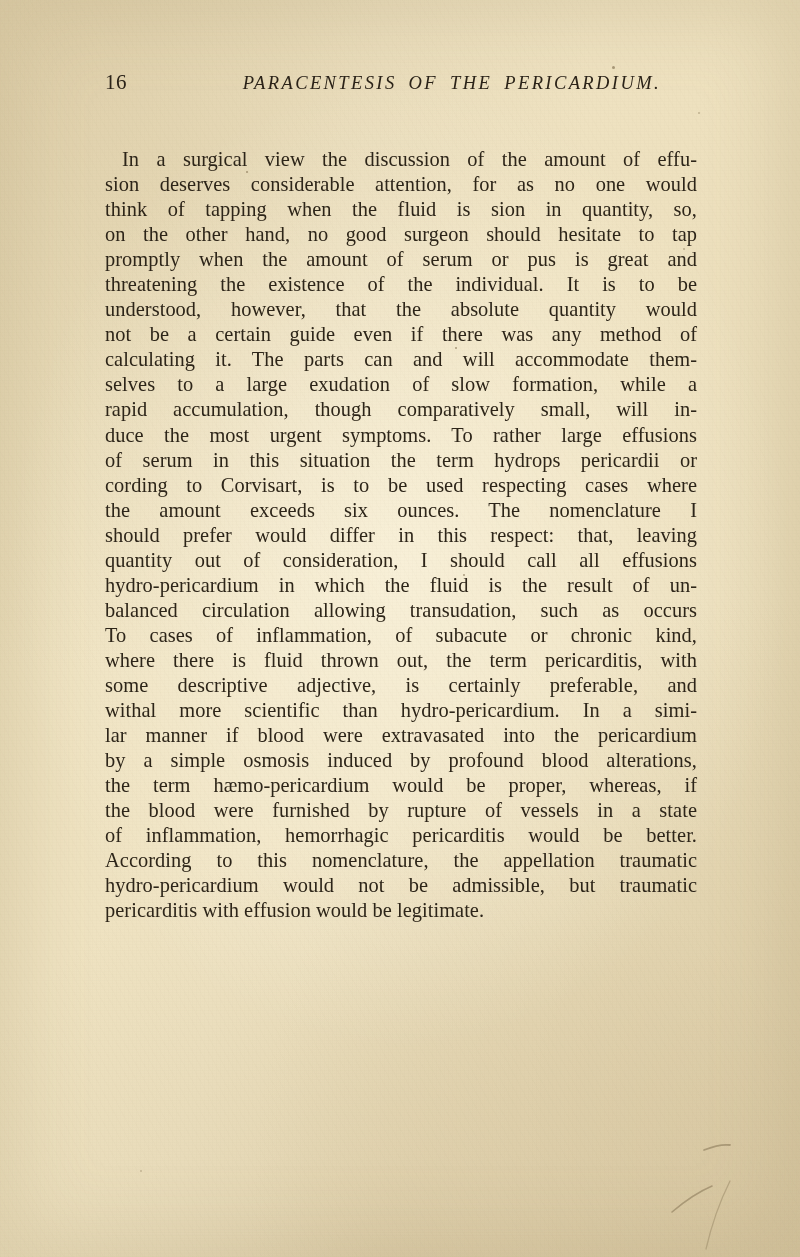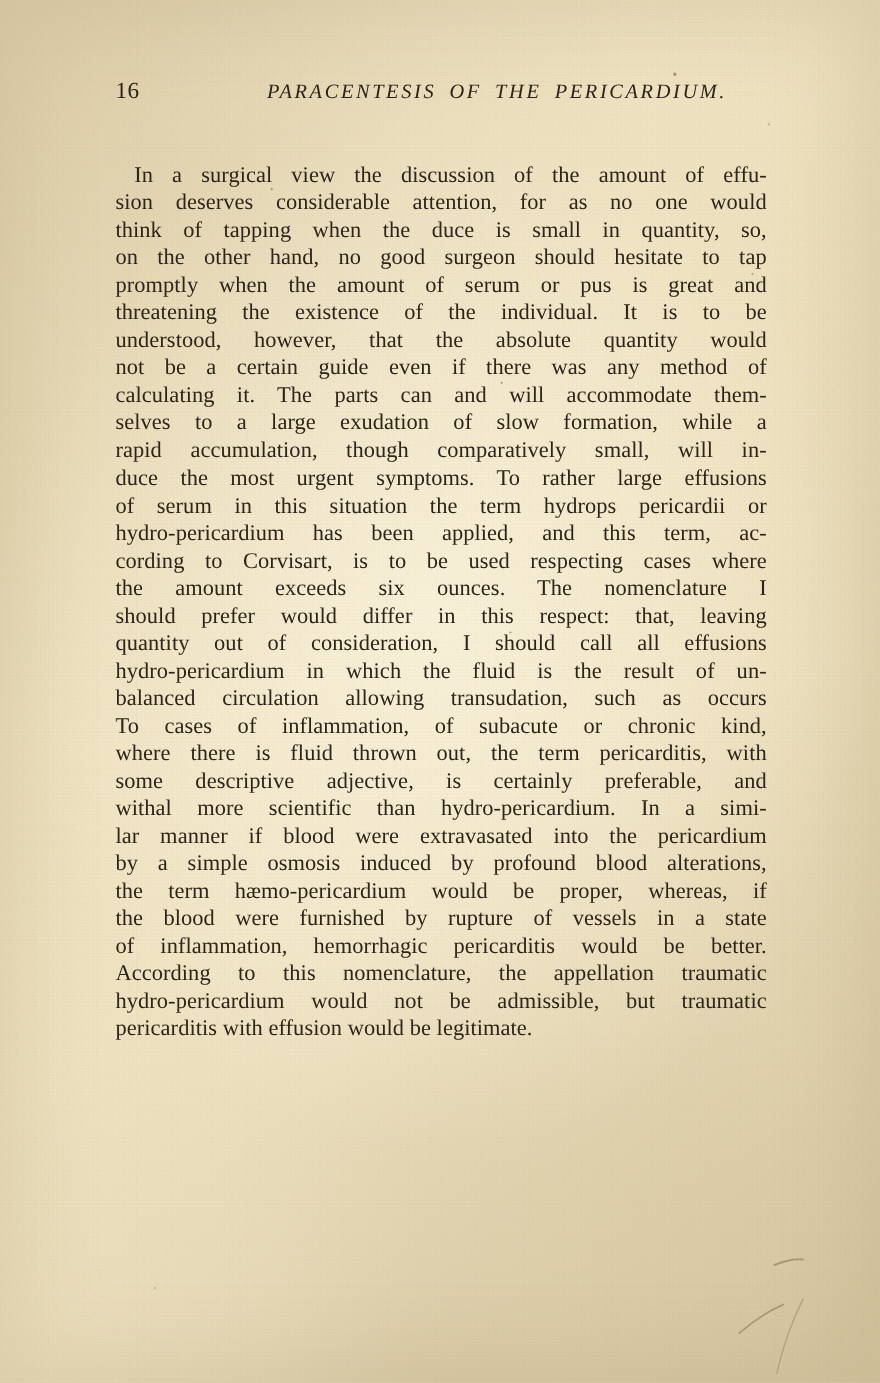--- a/index.html
+++ b/index.html
@@ -140,21 +140,21 @@
   </div>
 
   <div class="body-block">
       <div class="line indent">
         <span class="lt">In a surgical view the discussion of the amount of effu-</span>
       </div>
       <div class="line">
         <span class="lt">sion deserves considerable attention, for as no one would</span>
       </div>
       <div class="line">
-        <span class="lt">think of tapping when the duce is small in quantity, so,</span>
+        <span class="lt">think of tapping when the fluid is sion in quantity, so,</span>
       </div>
       <div class="line">
         <span class="lt">on the other hand, no good surgeon should hesitate to tap</span>
       </div>
       <div class="line">
         <span class="lt">promptly when the amount of serum or pus is great and</span>
       </div>
       <div class="line">
         <span class="lt">threatening the existence of the individual. It is to be</span>
       </div>
@@ -171,23 +171,20 @@
         <span class="lt">selves to a large exudation of slow formation, while a</span>
       </div>
       <div class="line">
         <span class="lt">rapid accumulation, though comparatively small, will in-</span>
       </div>
       <div class="line">
         <span class="lt">duce the most urgent symptoms. To rather large effusions</span>
       </div>
       <div class="line">
         <span class="lt">of serum in this situation the term hydrops pericardii or</span>
-      </div>
-      <div class="line">
-        <span class="lt">hydro-pericardium has been applied, and this term, ac-</span>
       </div>
       <div class="line">
         <span class="lt">cording to Corvisart, is to be used respecting cases where</span>
       </div>
       <div class="line">
         <span class="lt">the amount exceeds six ounces. The nomenclature I</span>
       </div>
       <div class="line">
         <span class="lt">should prefer would differ in this respect: that, leaving</span>
       </div>

